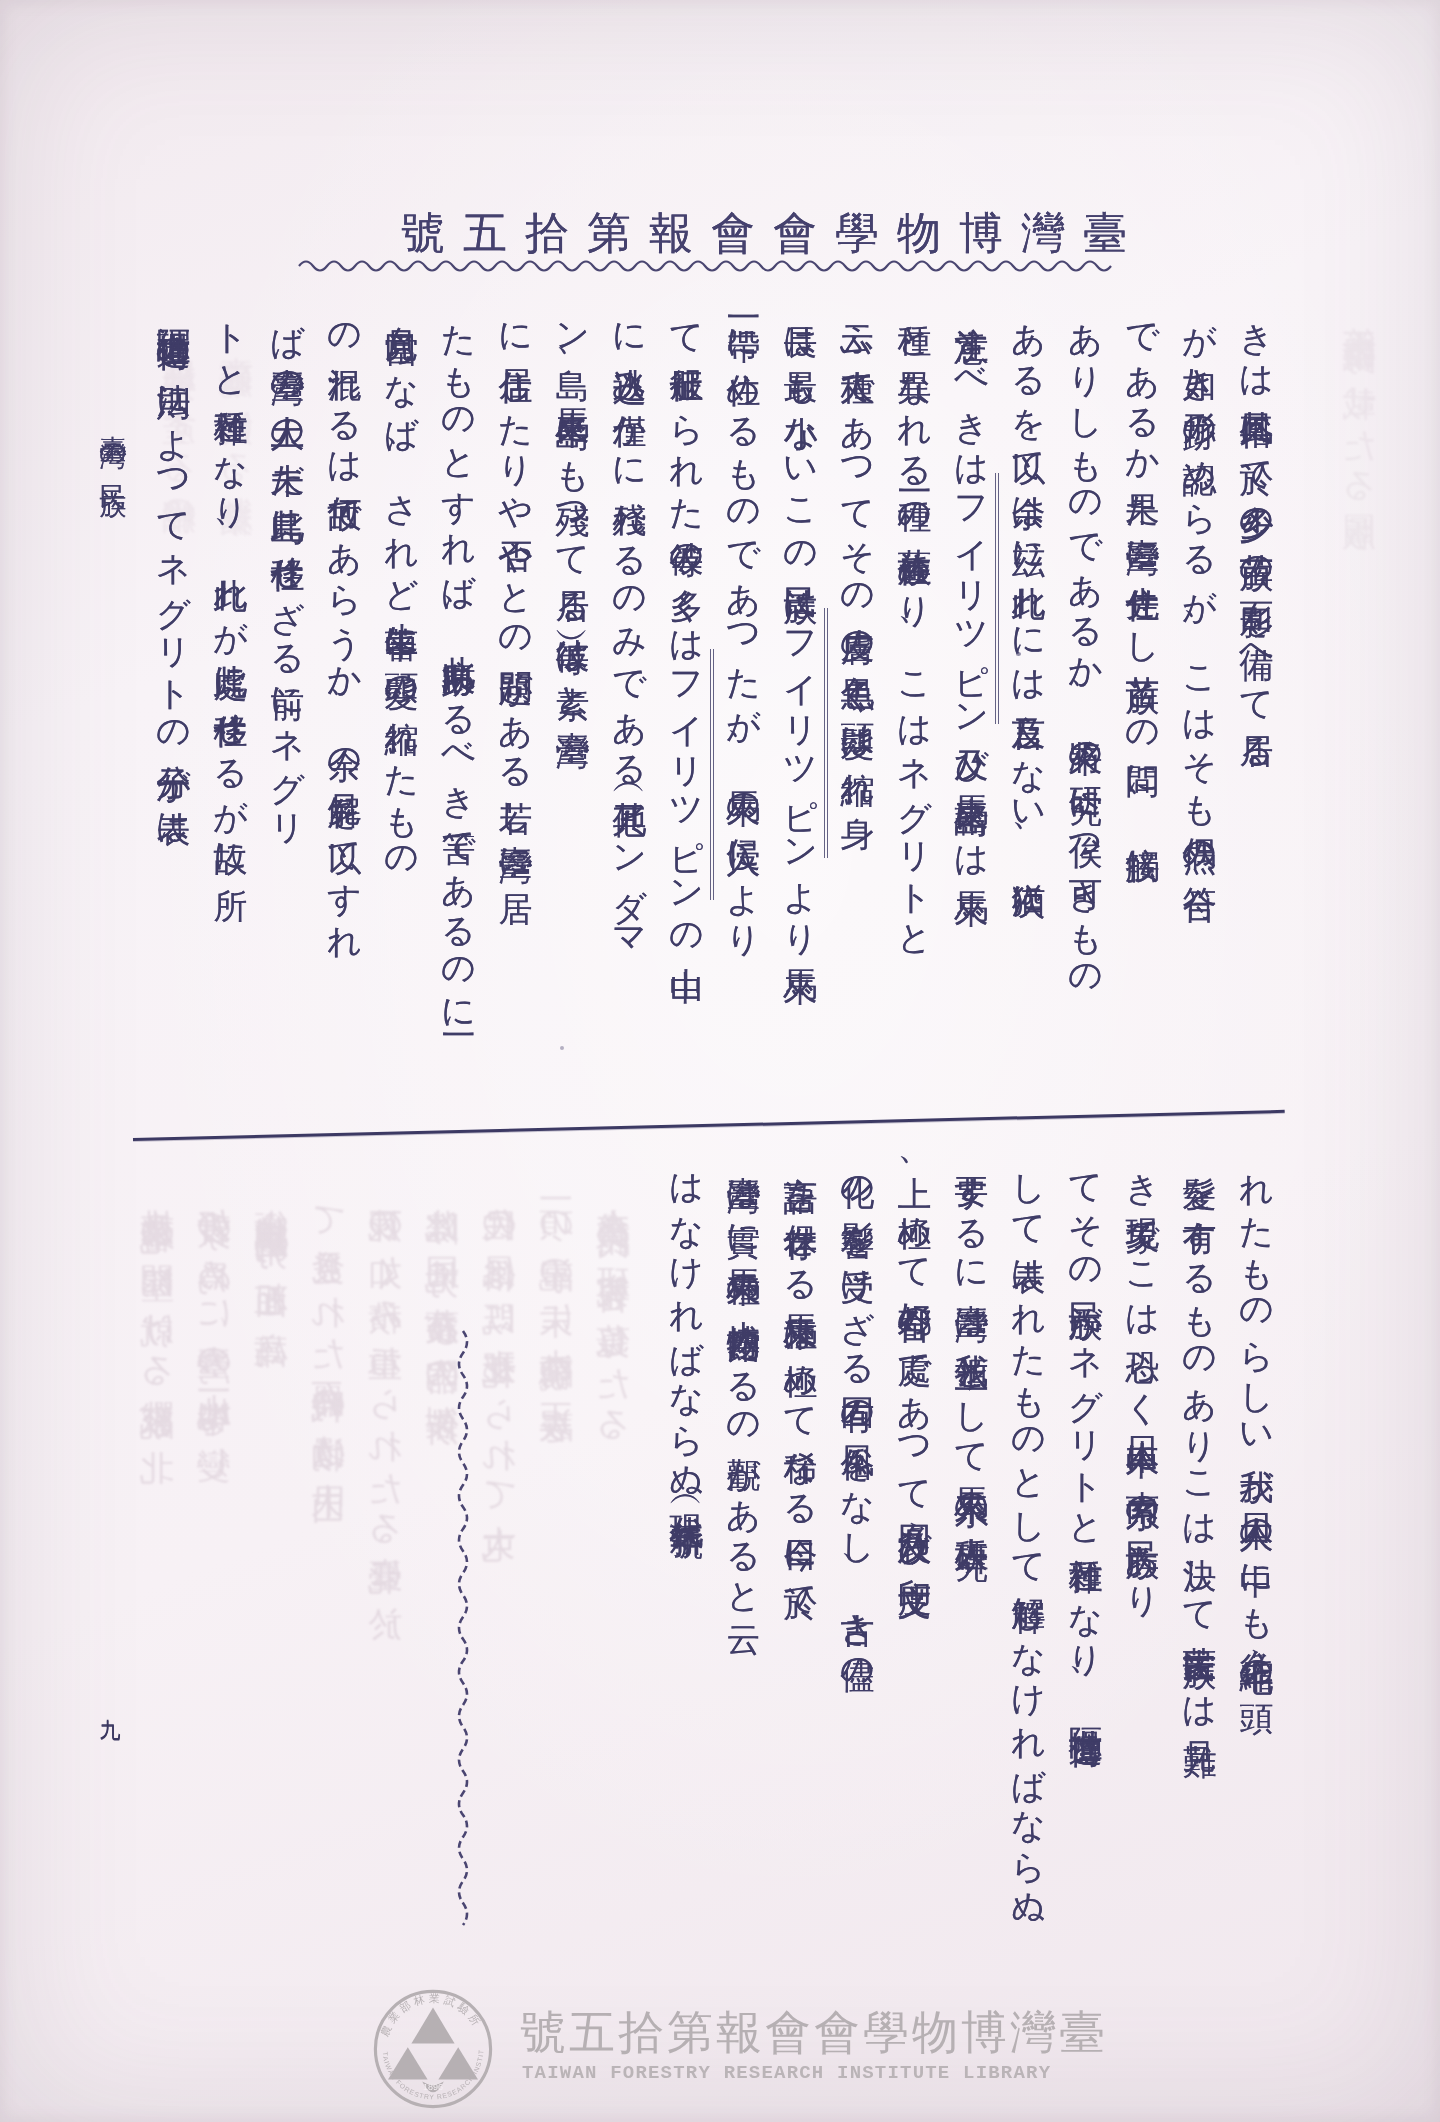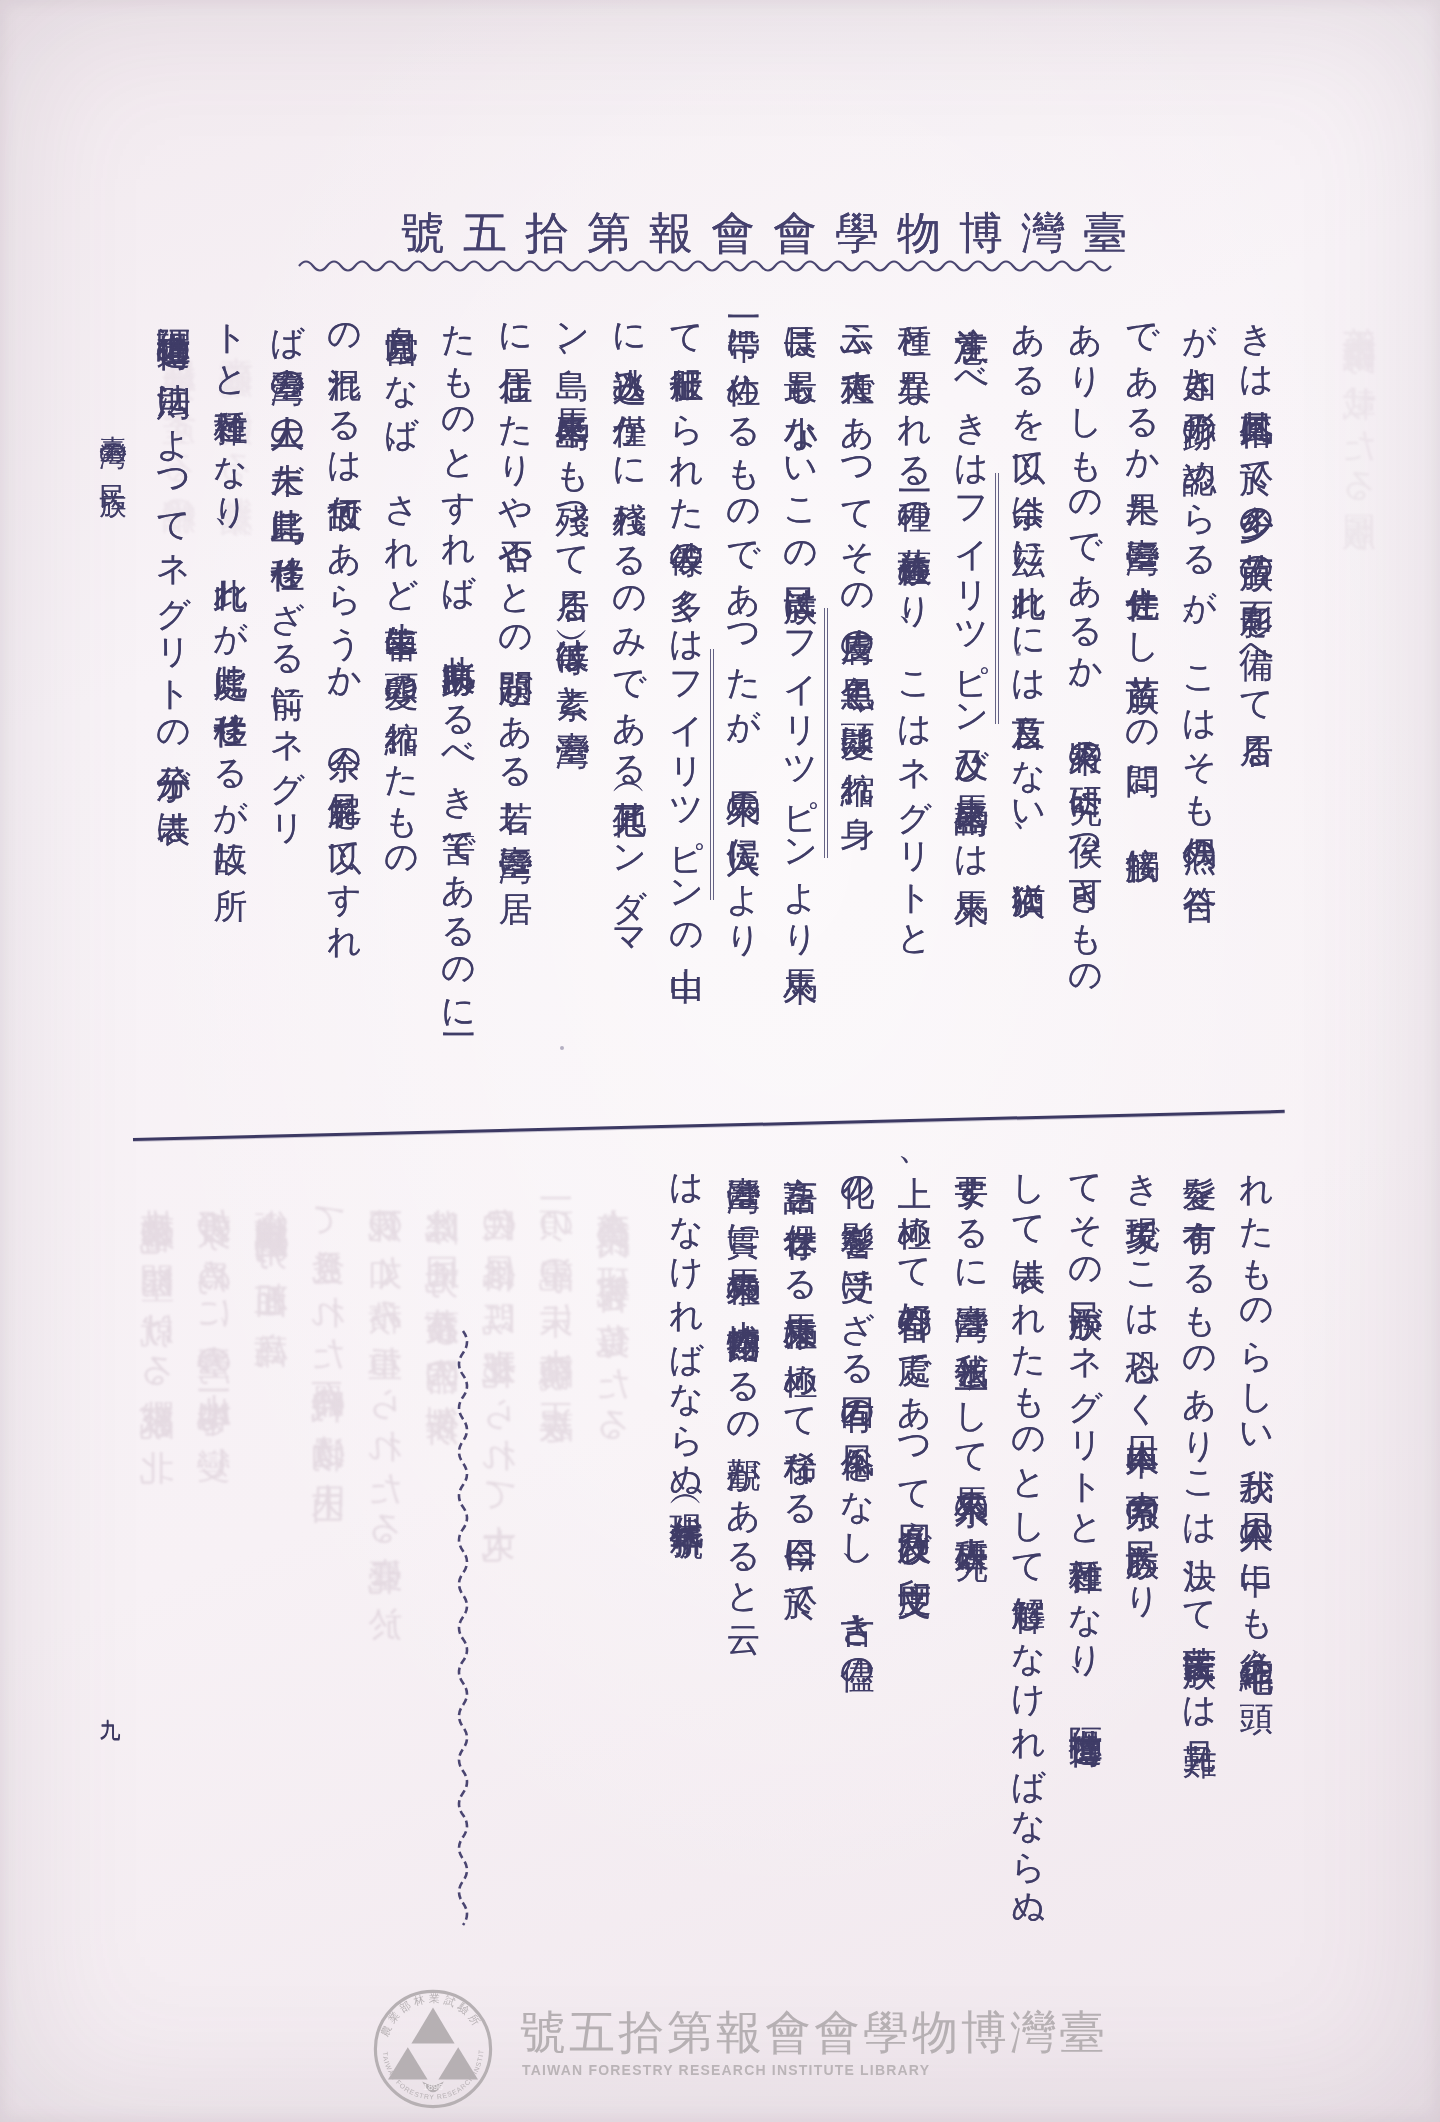--- a/index.html
+++ b/index.html
@@ -58,22 +58,22 @@
   
   .end-wave{position:absolute;top:1328px;left:452px;}
   
   .watermark-cjk{
     position:absolute;top:2002px;left:520px;white-space:nowrap;
     font-size:46px;letter-spacing:3px;color:#b6b0b3;
     font-family:"DejaVu Sans","Liberation Sans",sans-serif;
   }
   .watermark-en{
     position:absolute;top:2062px;left:522px;white-space:nowrap;
-    font-size:14px;font-weight:bold;letter-spacing:1.2px;color:#bab4b7;
-    font-family:Liberation Sans, sans-serif;
+    font-size:19px;font-weight:bold;letter-spacing:1.2px;color:#bab4b7;
+    font-family:Liberation Mono, monospace;
   }
   .logo-wrap{position:absolute;top:1986px;left:370px;width:126px;height:126px;}
   
   .speck{position:absolute;border-radius:50%;background:#4a4670;}
 </style>
 </head>
 <body>
 
 <div id="page">
 

